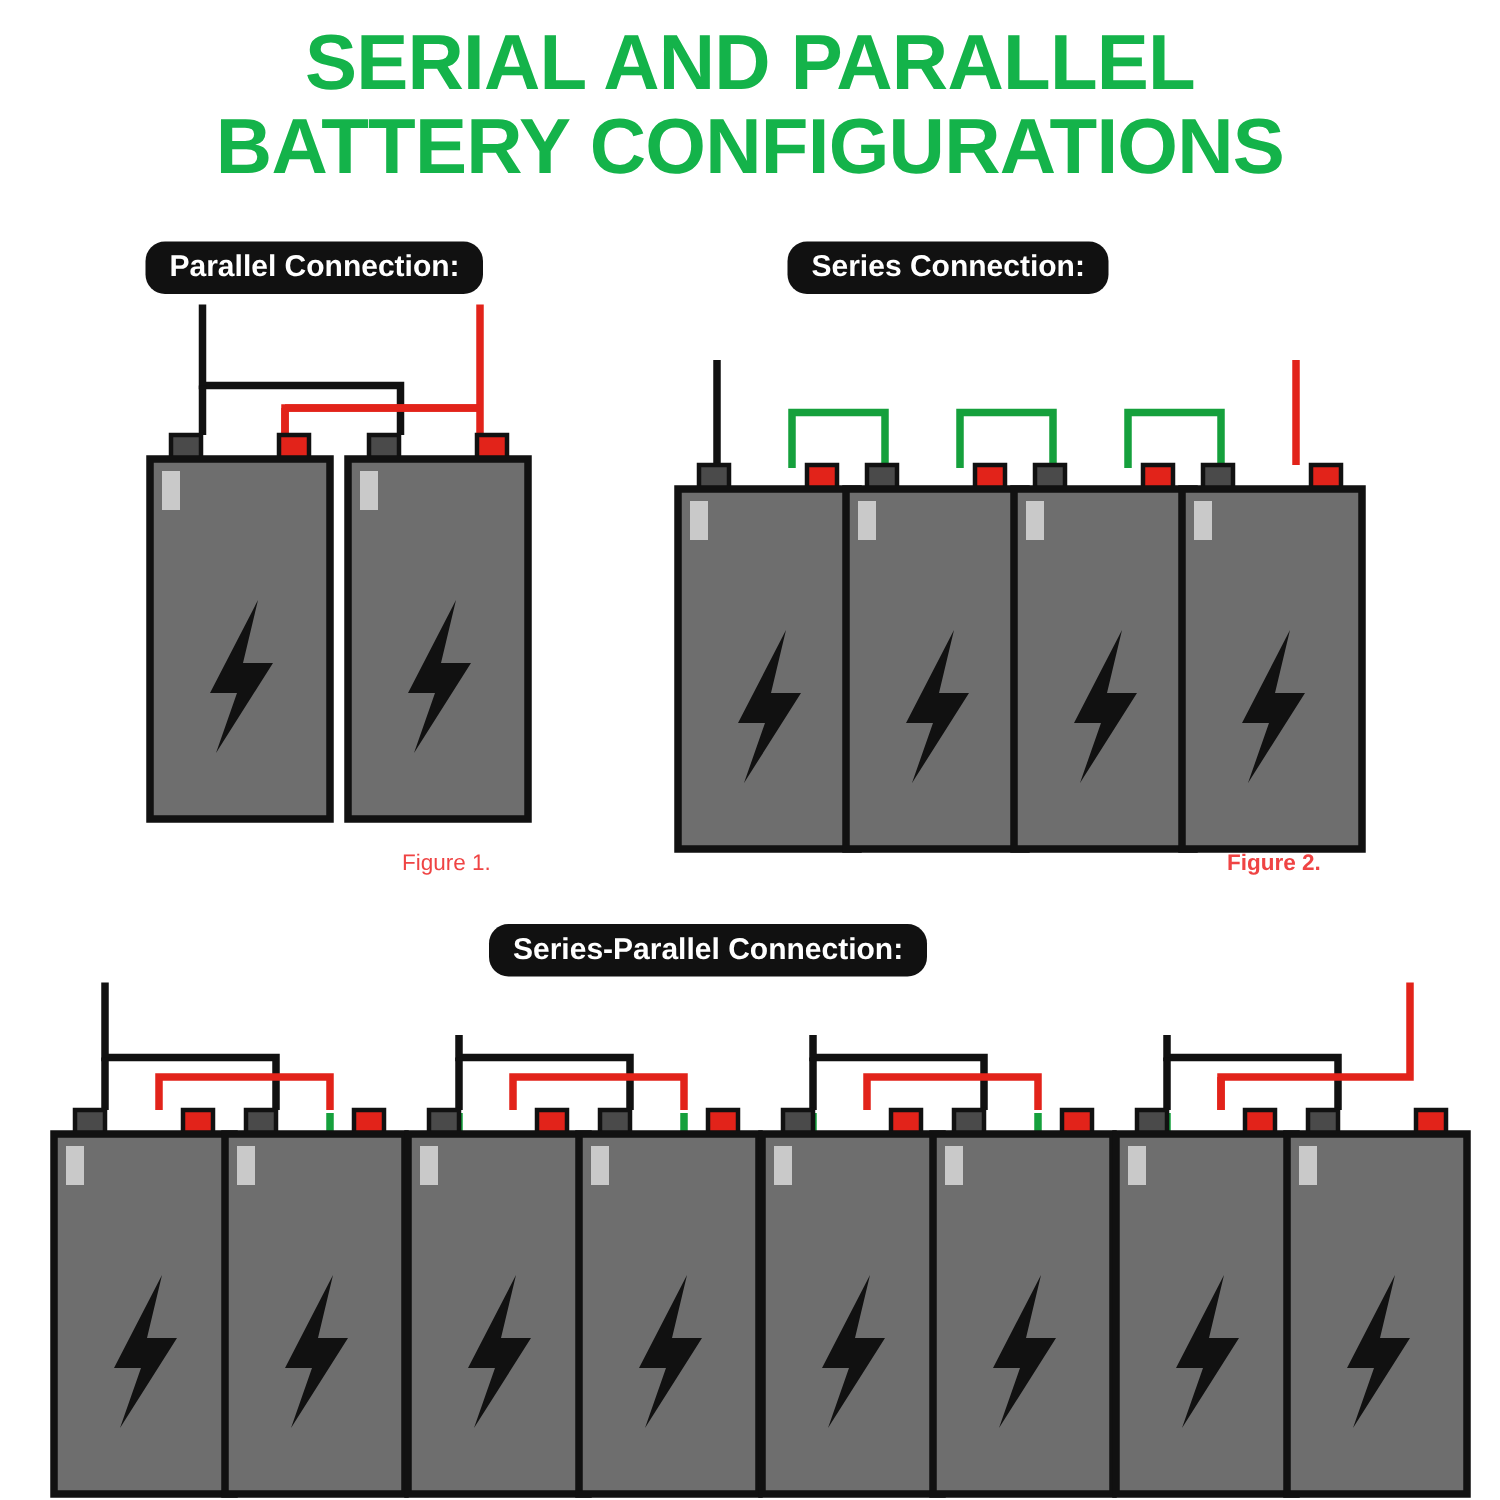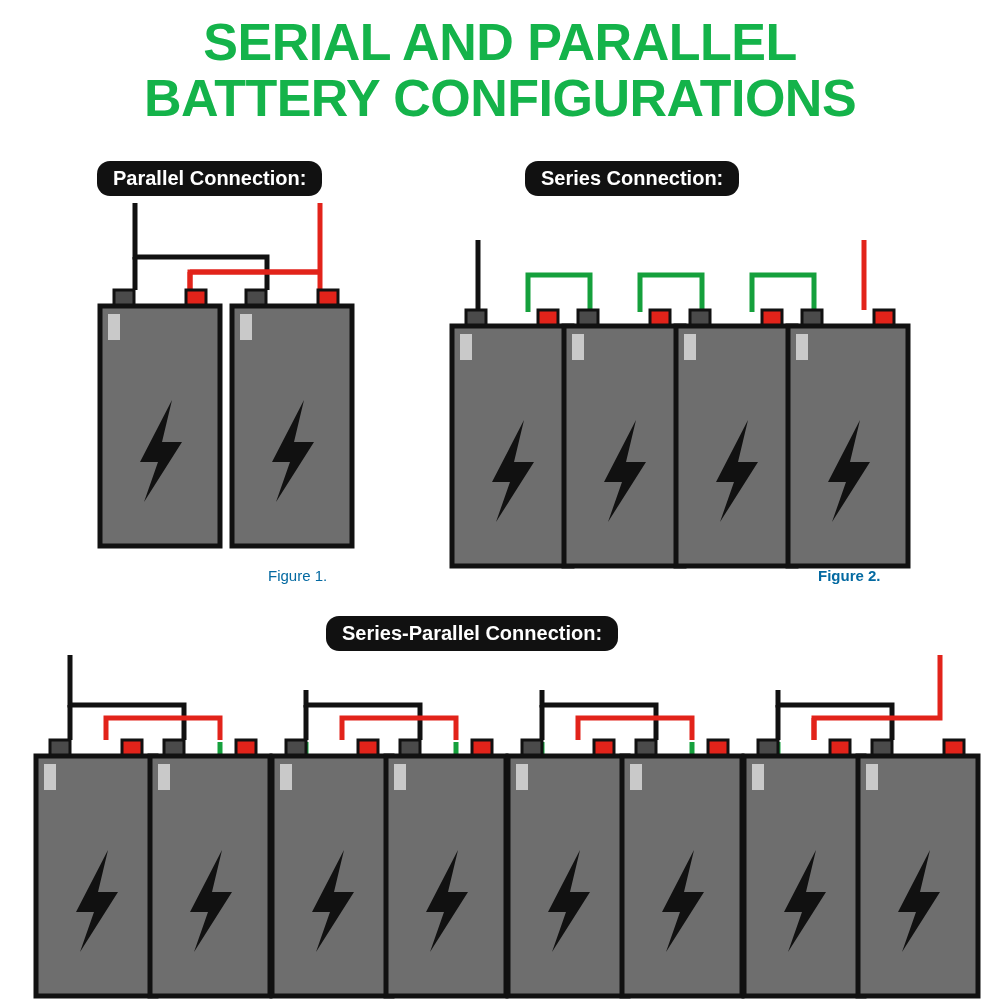--- a/index.html
+++ b/index.html
@@ -41,21 +41,21 @@
     color: #ffffff;
     font-weight: bold;
     font-size: 20px;
     line-height: 20px;
     padding: 7px 16px 8px 16px;
     border-radius: 13px;
     white-space: nowrap;
   }
   .figcap {
     position: absolute;
-    color: #0369a1;
+    color: #ef4444;
     font-size: 15px;
     font-family: "Liberation Sans", sans-serif;
     white-space: nowrap;
   }
   svg.wires {
     position: absolute;
     left: 0; top: 0;
     width: 1000px;
     height: 1000px;
     pointer-events: none;

